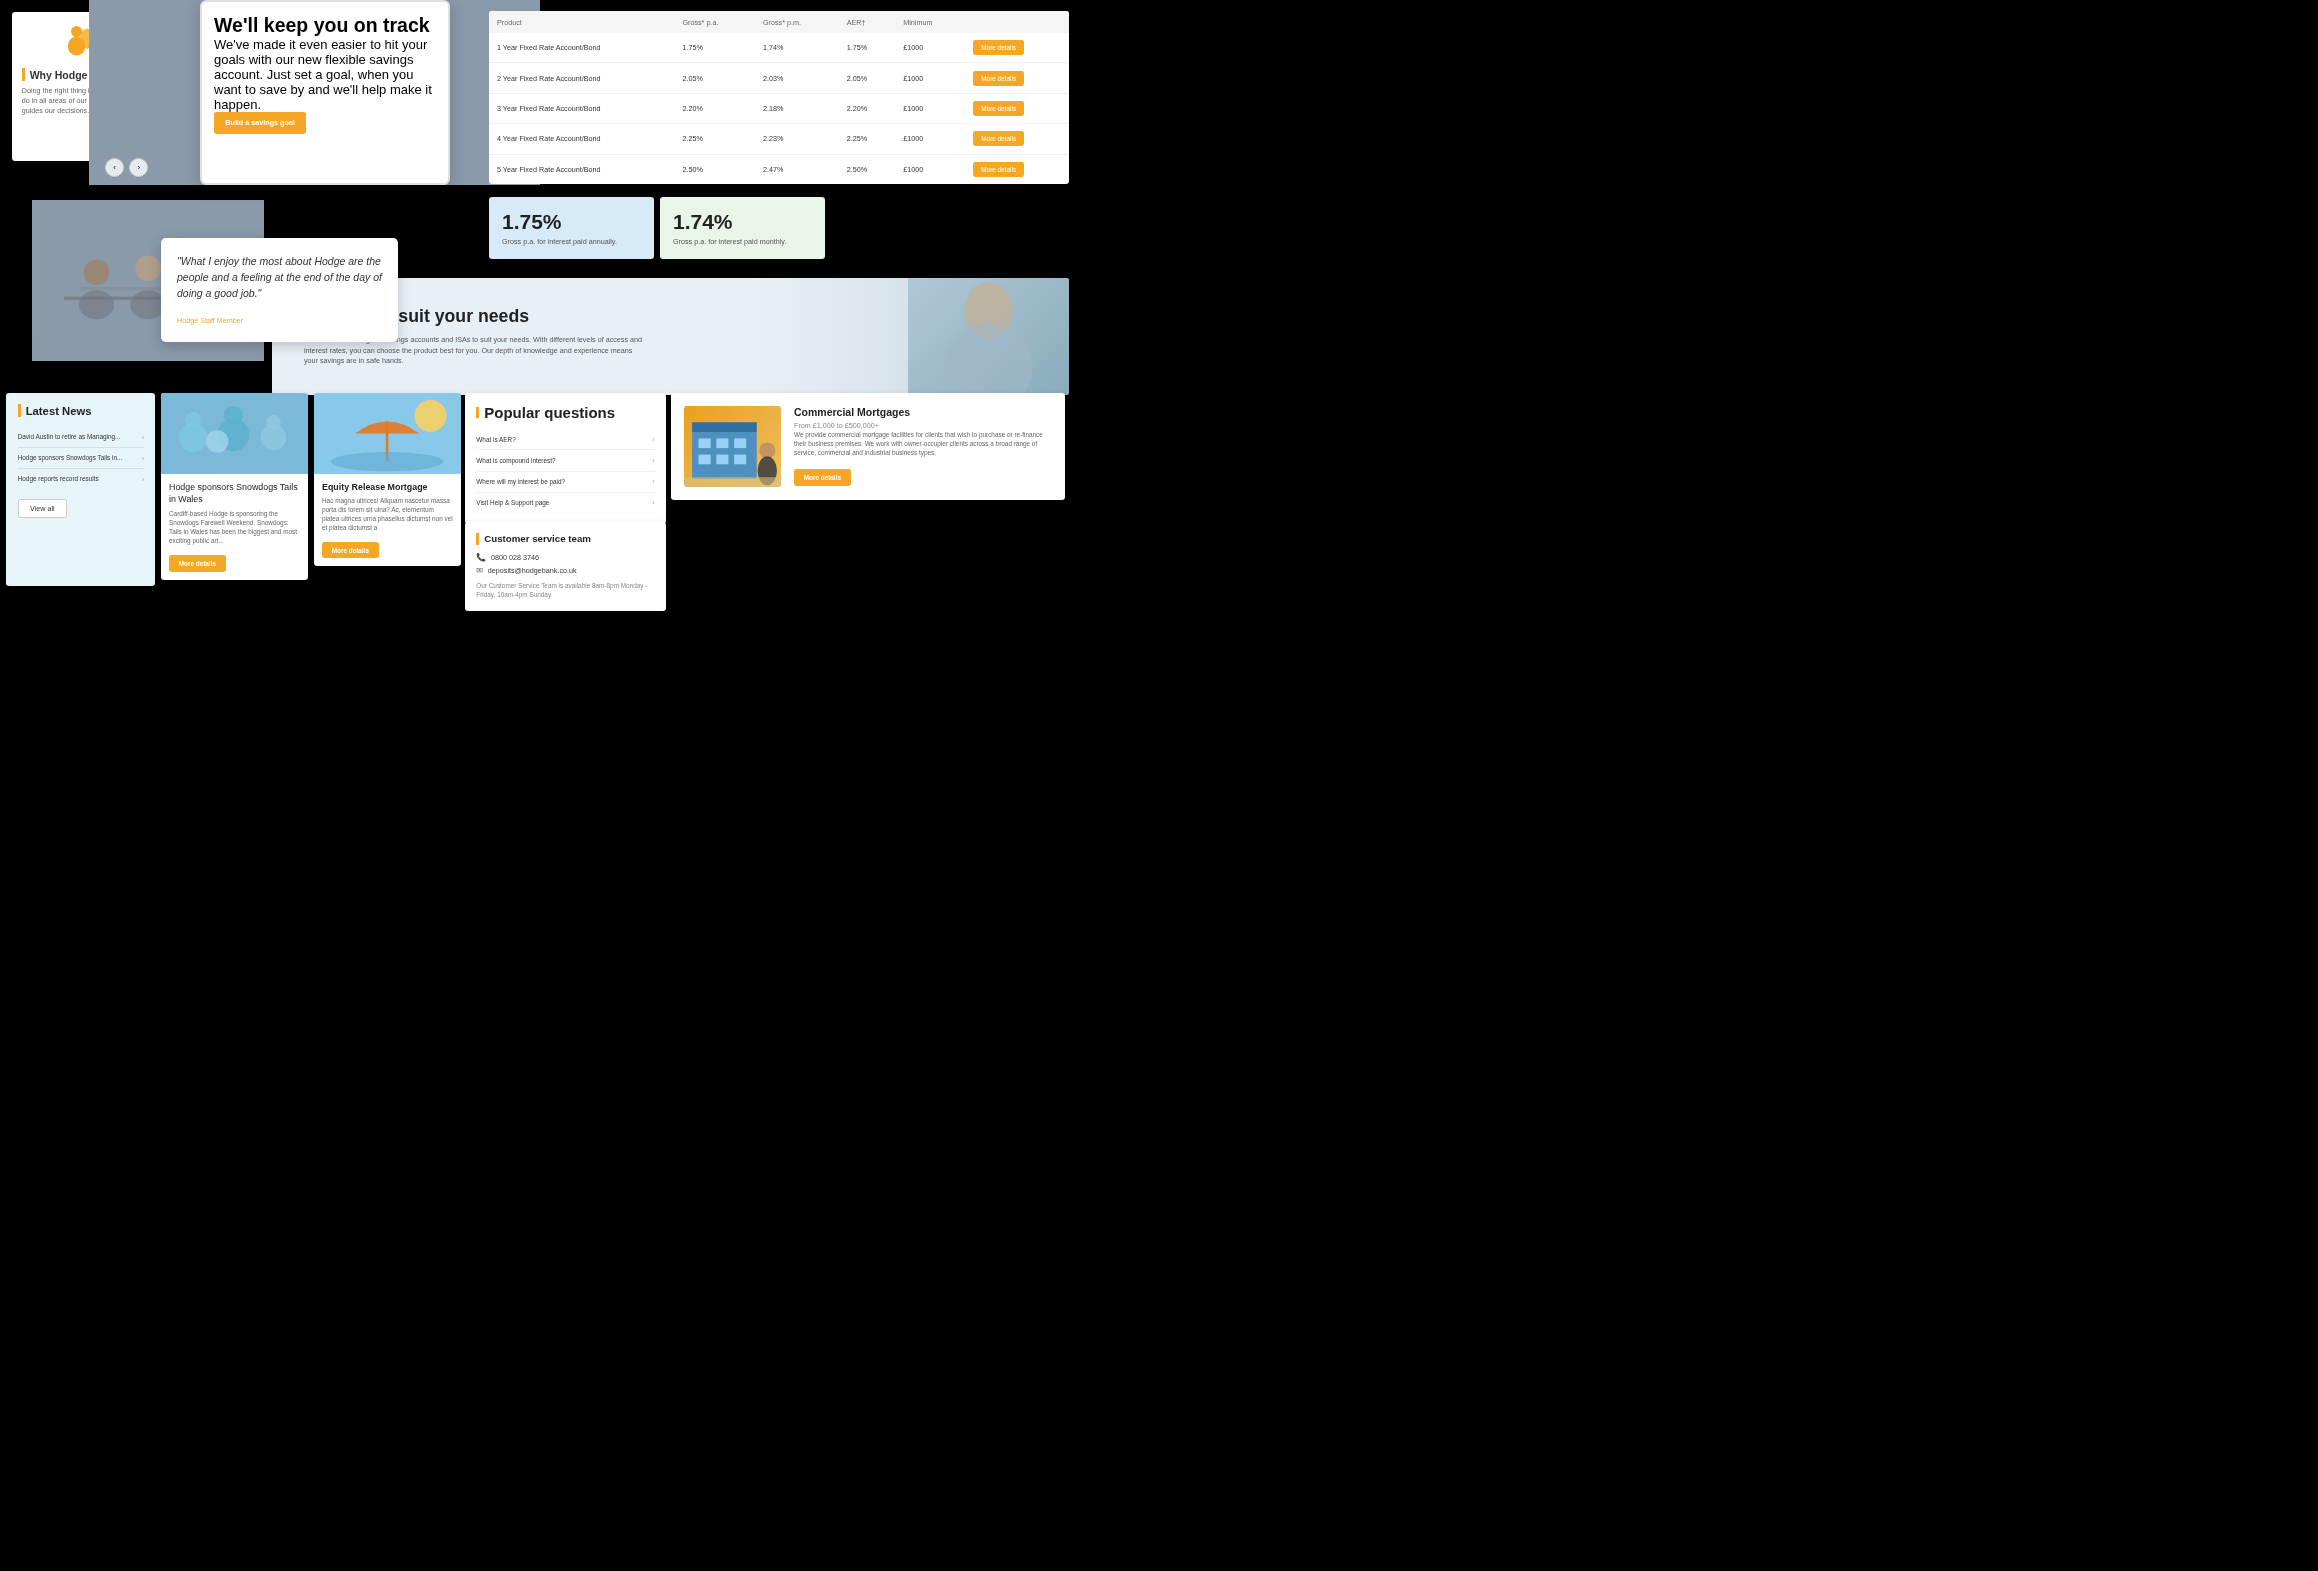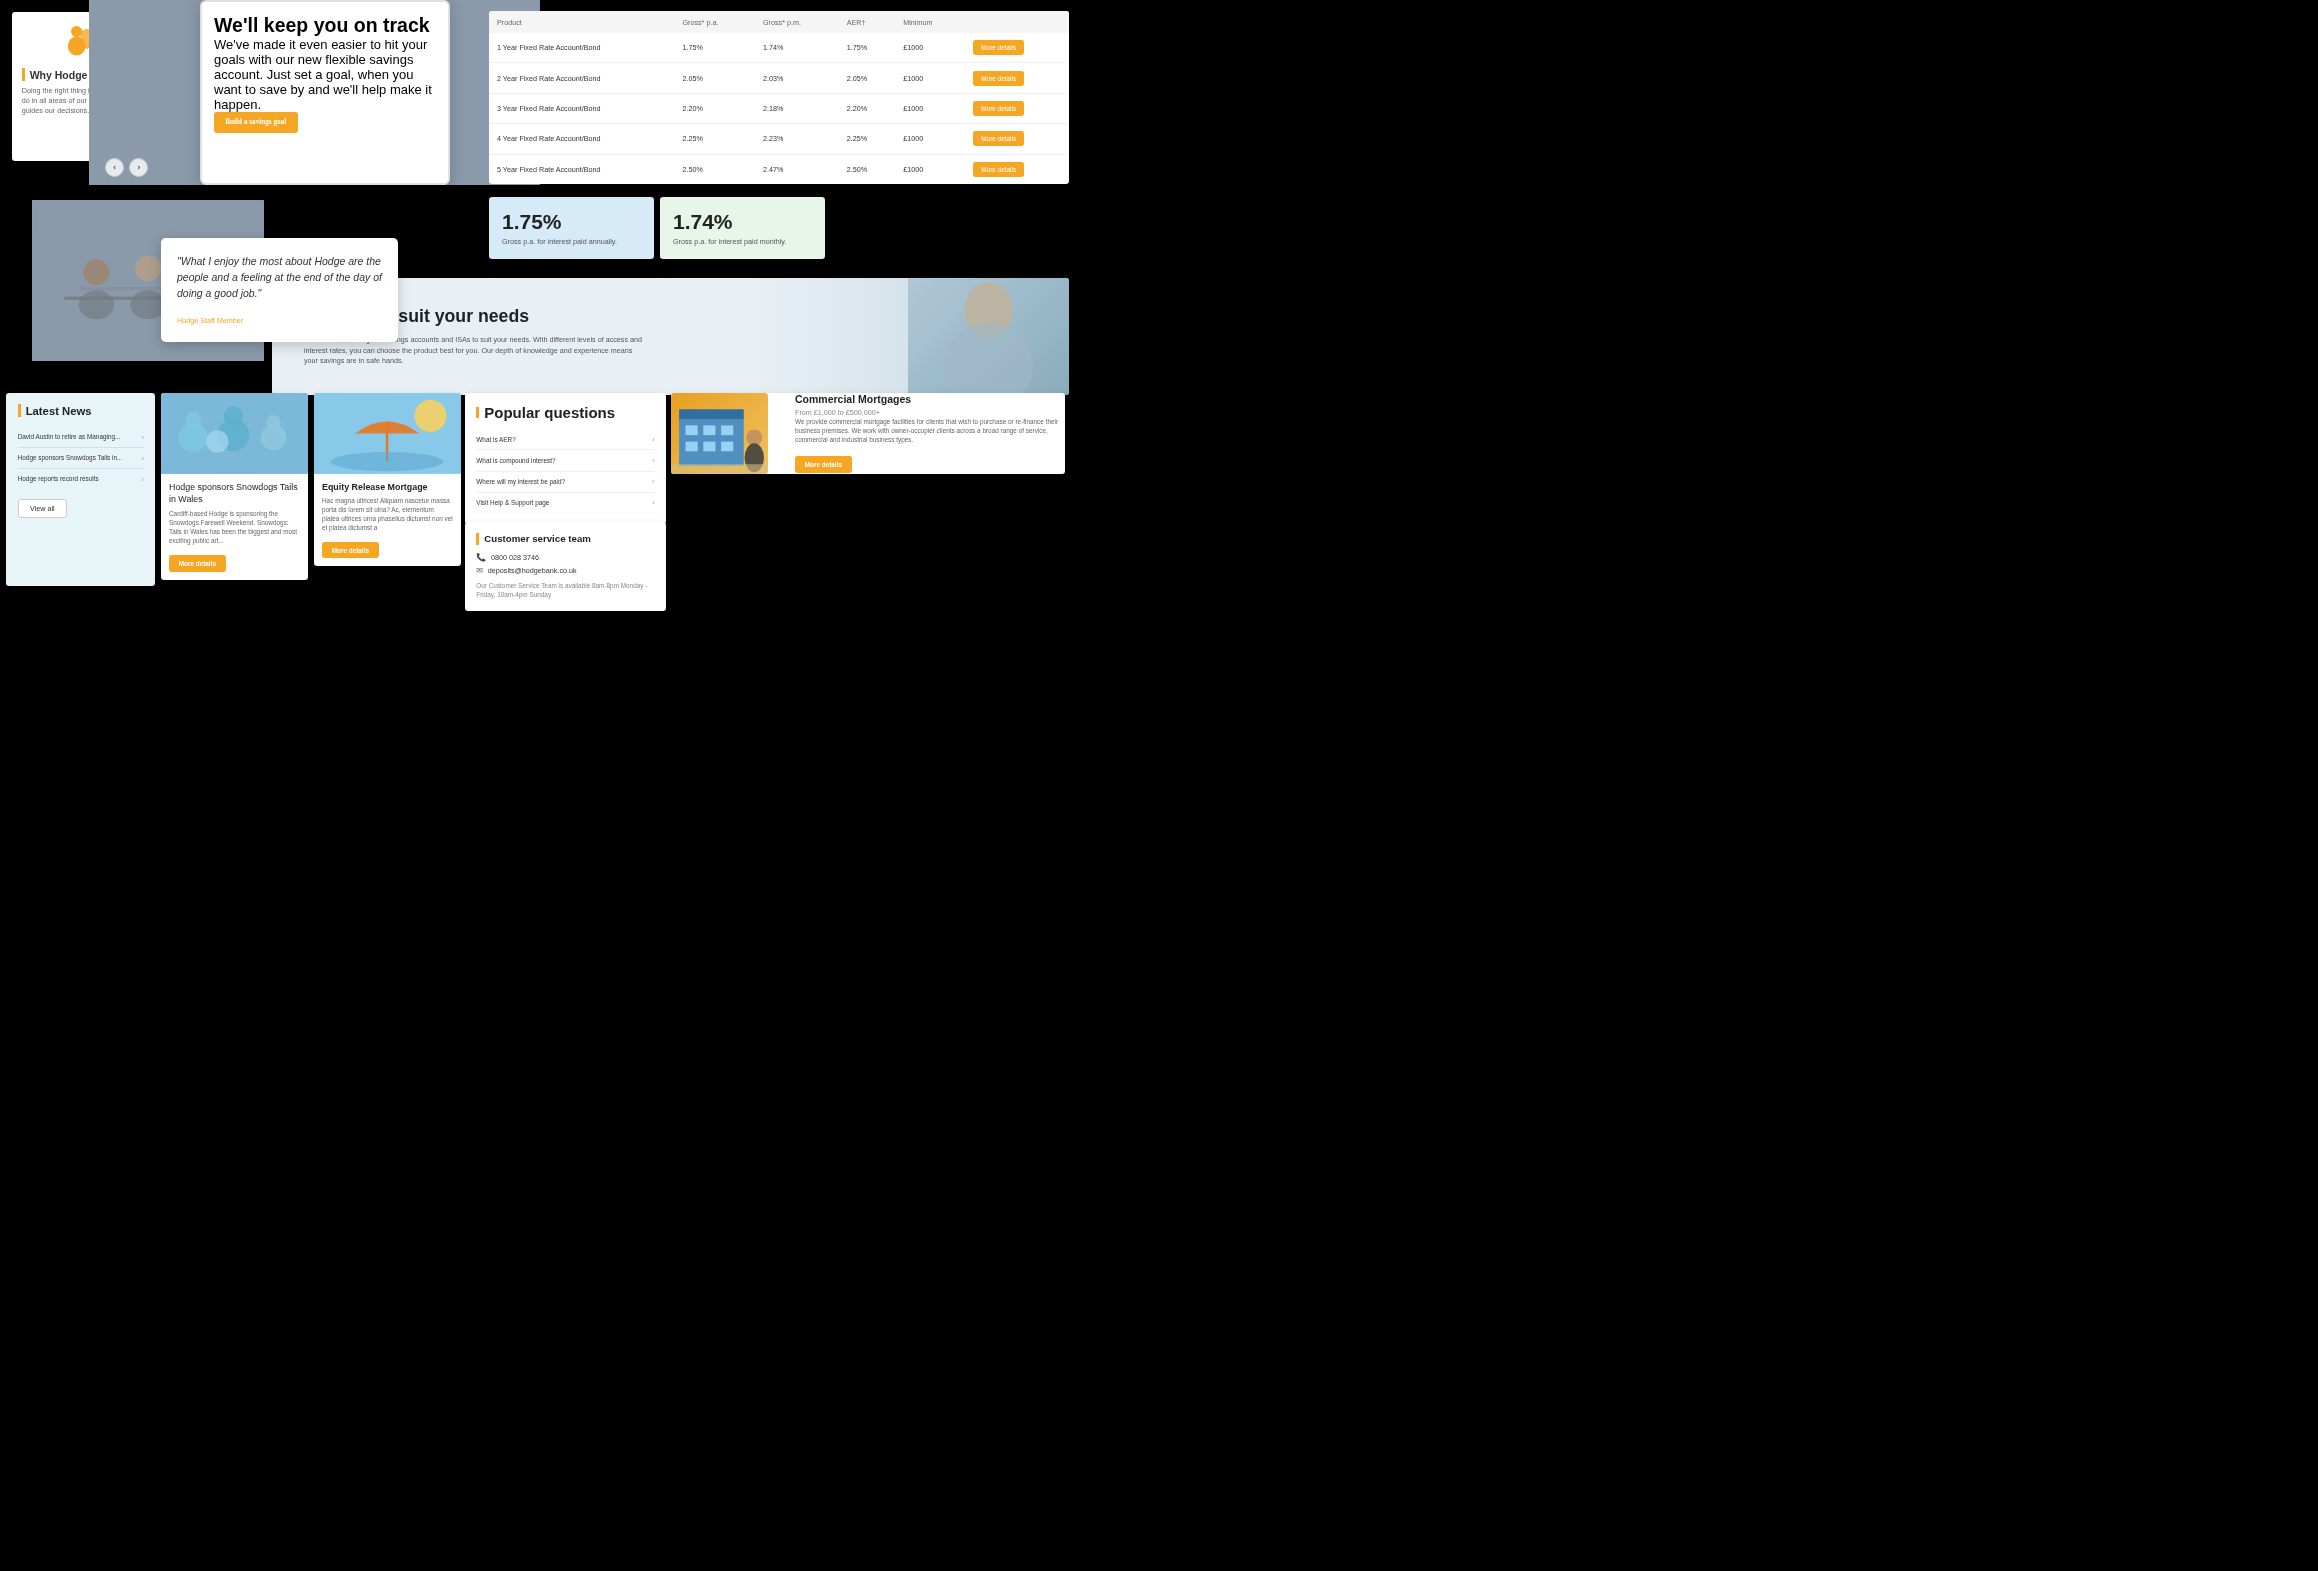--- a/index.html
+++ b/index.html
@@ -110,21 +110,20 @@
     }
     .cta-btn {
       background: #f5a623;
       color: #fff;
       border: none;
       padding: 6.4px 11.3px;
       border-radius: 2.4px;
       font-size: 7.2px;
       cursor: pointer;
       font-weight: bold;
-      font-family: Liberation Serif, serif;
     }
 
     
     .rates-table-section {
       position: absolute;
       top: 11.3px;
       left: 489px;
       width: 580px;
       background: #fff;
       border-radius: 3.2px;
@@ -517,23 +516,24 @@
     }
 
     
     .commercial-mortgages {
       position: absolute;
       top: 393px;
       left: 671px;
       width: 394px;
       background: #fff;
       border-radius: 3.2px;
+      padding: 13px;
       box-shadow: 0 1.6px 6.4px rgba(0,0,0,0.1);
       display: flex;
-      gap: 27px;
+      gap: 13px;
       align-items: flex-start;
     }
     .commercial-mortgages .building-img {
       width: 97px;
       height: 81px;
       background: linear-gradient(135deg, #e8a020 0%, #f0c060 100%);
       border-radius: 3.2px;
       flex-shrink: 0;
       display: flex;
       align-items: center;

